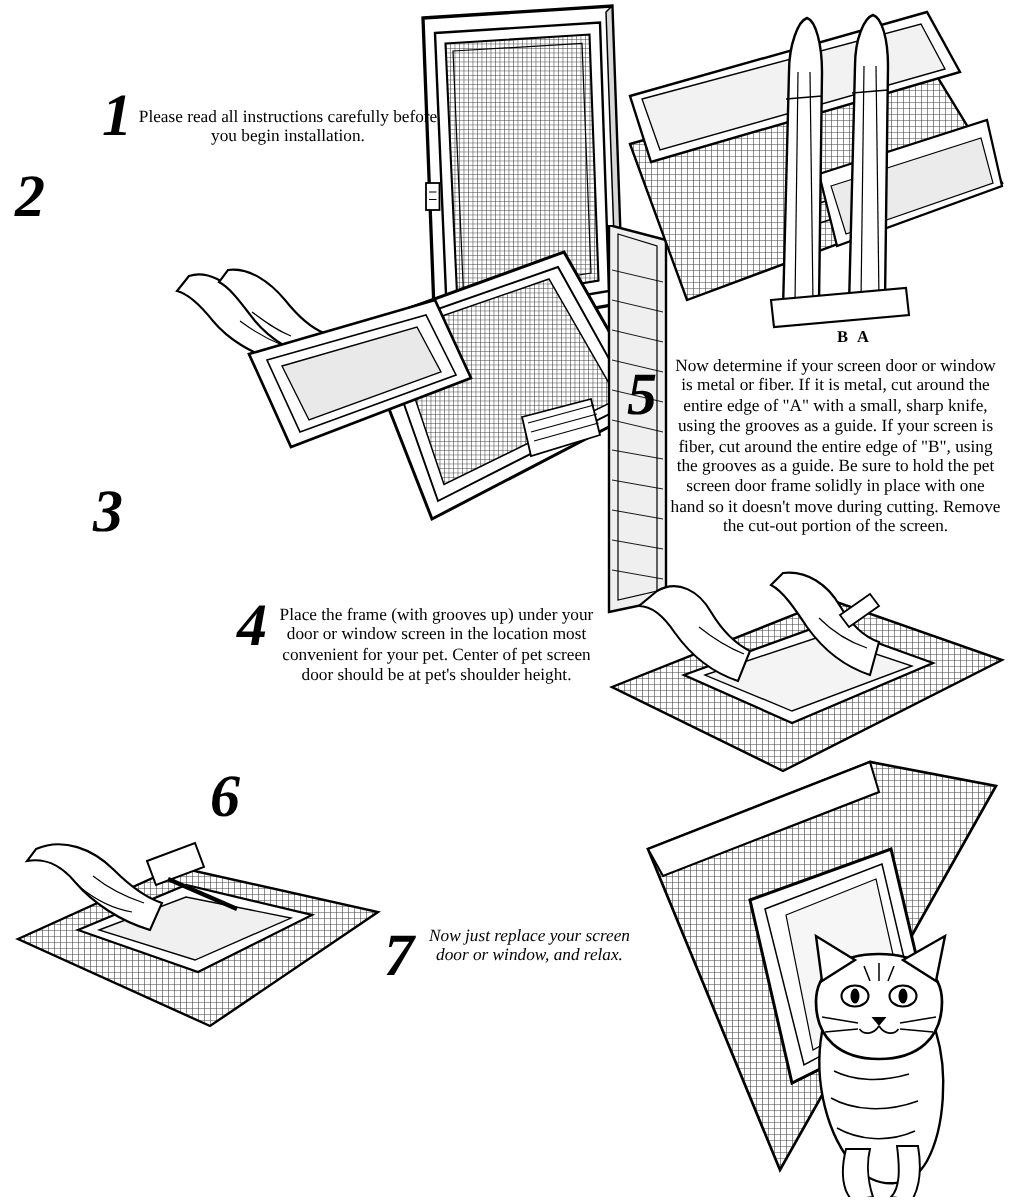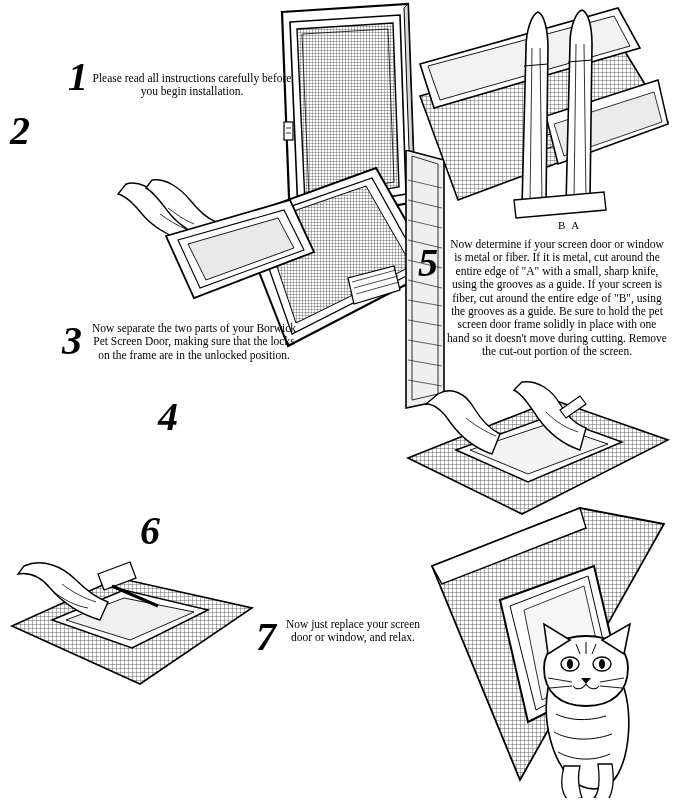--- a/index.html
+++ b/index.html
@@ -44,21 +44,21 @@
   
   .illus {
     position: absolute;
   }
   svg { display: block; }
 
   .labelAB {
     position: absolute;
     font-family: "Liberation Serif", serif;
     font-size: 11px;
-    font-weight: normal;
+    font-weight: bold;
     letter-spacing: 6px;
   }
 </style>
 </head>
 <body>
 
 <div class="page">
 
   <div class="illus" style="left:270px; top:2px;">
     <svg width="150" height="230" viewBox="0 0 150 230">
@@ -264,25 +264,25 @@
       </g>
     </svg>
   </div>
 
   <div class="step-num" style="left:68px; top:58px;">1</div>
   <div class="step-text" style="left:92px; top:72px; width:200px;">Please read all instructions carefully before you begin installation.</div>
 
   <div class="step-num" style="left:10px; top:112px;">2</div>
 
   <div class="step-num" style="left:62px; top:322px;">3</div>
-  <div class="step-text" style="left:88px; top:322px; width:212px;">Now separate the two parts of your Borwick Pet Screen Door, making sure that the locks on the frame are in the unlocked position.</div>
 
   <div class="step-num" style="left:158px; top:398px;">4</div>
+  <div class="step-text" style="left:182px; top:404px; width:218px;">Place the frame (with grooves up) under your door or window screen in the location most convenient for your pet. Center of pet screen door should be at pet's shoulder height.</div>
 
   <div class="step-num" style="left:418px; top:244px;">5</div>
   <div class="step-text" style="left:446px; top:238px; width:222px;">Now determine if your screen door or window is metal or fiber. If it is metal, cut around the entire edge of "A" with a small, sharp knife, using the grooves as a guide. If your screen is fiber, cut around the entire edge of "B", using the grooves as a guide. Be sure to hold the pet screen door frame solidly in place with one hand so it doesn't move during cutting. Remove the cut-out portion of the screen.</div>
 
   <div class="step-num" style="left:140px; top:512px;">6</div>
 
   <div class="step-num" style="left:256px; top:618px;">7</div>
-  <div class="step-text" style="left:278px; top:618px; width:150px;">Now just replace your screen door or window, and relax.</div>
+  <div class="step-text" style="left:278px; top:618px; width:150px;font-style:italic;">Now just replace your screen door or window, and relax.</div>
 
 </div>
 
 </body></html>

